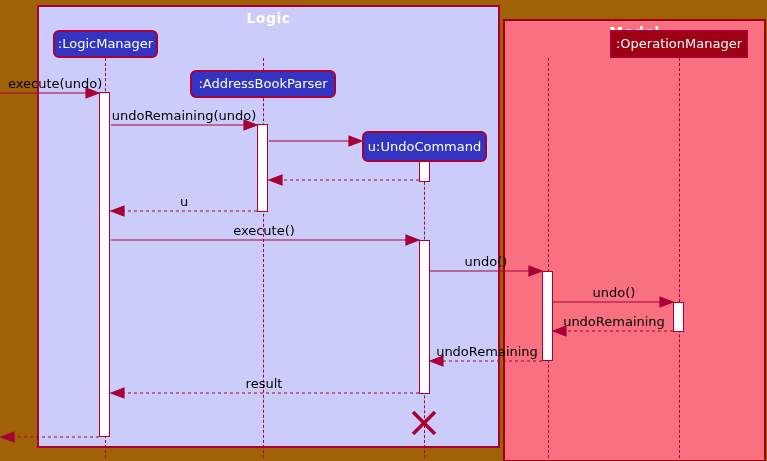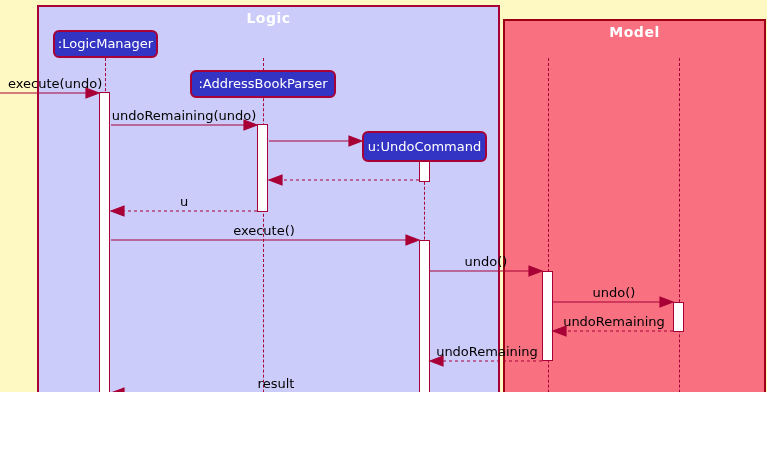--- a/index.html
+++ b/index.html
@@ -1,18 +1,18 @@
 <!DOCTYPE html>
 <html><head>
 <meta charset="utf-8">
 <style>
   html,body { margin:0; padding:0; background:#ffffff; }
   .canvas {
-    position:relative; width:767px; height:392px; overflow:hidden;
-    background:#fef9c3; font-family:"DejaVu Sans","Liberation Sans",sans-serif;text-decoration:underline;
+    position:relative; width:767px; height:461px; overflow:hidden;
+    background:#a16207; font-family:"DejaVu Sans","Liberation Sans",sans-serif;text-decoration:underline;
   }
   .frame { position:absolute; box-sizing:border-box; }
   .frame-logic { left:37px; top:5px; width:463px; height:443px;
     background:#CCCCFA; border:2px solid #A80036; }
   .frame-model { left:503px; top:19px; width:263px; height:443px;
     background:#F97181; border:2px solid #9D0012; }
   .frame-title { width:100%; text-align:center; padding-top:3px;
     font-size:14px; font-weight:bold; color:#ffffff; letter-spacing:0.5px; }
   .lifeline { position:absolute; width:0; border-left:1px dashed #A80036; }
   .participant { position:absolute; box-sizing:border-box; text-align:center;
@@ -40,20 +40,21 @@
 
   <div class="lifeline" style="left:105px; top:58px; height:400px;"></div>
   <div class="lifeline" style="left:263px; top:58px; height:400px;"></div>
   <div class="lifeline" style="left:424px; top:162px; height:296px;"></div>
   <div class="lifeline" style="left:548px; top:58px; height:400px;"></div>
   <div class="lifeline" style="left:679px; top:58px; height:400px;"></div>
 
   <div class="participant p-blue" style="left:53px;  top:30px; width:105px; height:28px; line-height:24px;">:LogicManager</div>
   <div class="participant p-blue" style="left:190px; top:30px; width:146px; height:28px; line-height:24px;margin-top:40px;">:AddressBookParser</div>
   <div class="participant p-blue" style="left:362px; top:131px; width:125px; height:31px; line-height:27px;">u:UndoCommand</div>
+  <div class="participant p-red" style="left:610px; top:30px; width:138px; height:28px; line-height:24px;">:OperationManager</div>
 
   <div class="activation" style="left:99px;  top:92px;  height:345px;"></div>
   <div class="activation" style="left:257px; top:124px; height:88px;"></div>
   <div class="activation" style="left:419px; top:161px; height:21px;"></div>
   <div class="activation" style="left:419px; top:240px; height:154px;"></div>
   <div class="activation" style="left:542px; top:271px; height:90px;"></div>
   <div class="activation" style="left:673px; top:302px; height:30px;"></div>
 
   <svg class="arrows" width="767" height="461" viewBox="0 0 767 461">
     <g stroke="#A80036" stroke-width="1.2" fill="#A80036">
@@ -126,15 +127,15 @@
   </svg>
 
   <span class="msg-label found-label" style="left:8px;  top:76px;">execute(undo)</span>
   <span class="msg-label" style="left:184px; top:108px;">undoRemaining(undo)</span>
   <span class="msg-label" style="left:184px; top:194px;">u</span>
   <span class="msg-label" style="left:264px; top:223px;">execute()</span>
   <span class="msg-label" style="left:486px; top:254px;">undo()</span>
   <span class="msg-label" style="left:614px; top:285px;">undo()</span>
   <span class="msg-label" style="left:614px; top:314px;">undoRemaining</span>
   <span class="msg-label" style="left:487px; top:344px;">undoRemaining</span>
-  <span class="msg-label" style="left:276px; top:376px;text-align:center;">result</span>
+  <span class="msg-label" style="left:264px; top:376px;text-align:center;">result</span>
 
 </div>
 
 </body></html>

